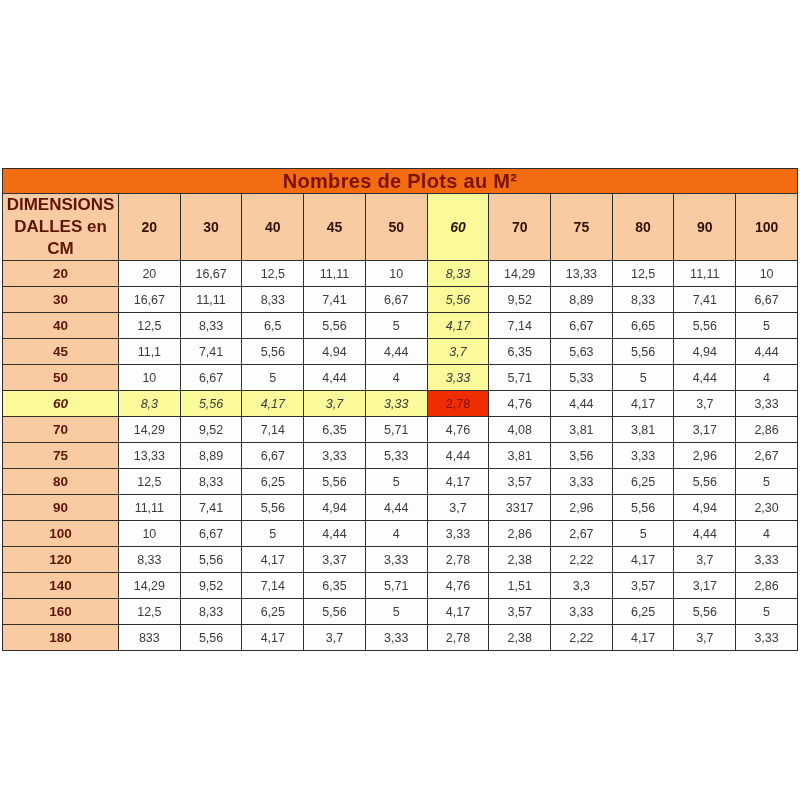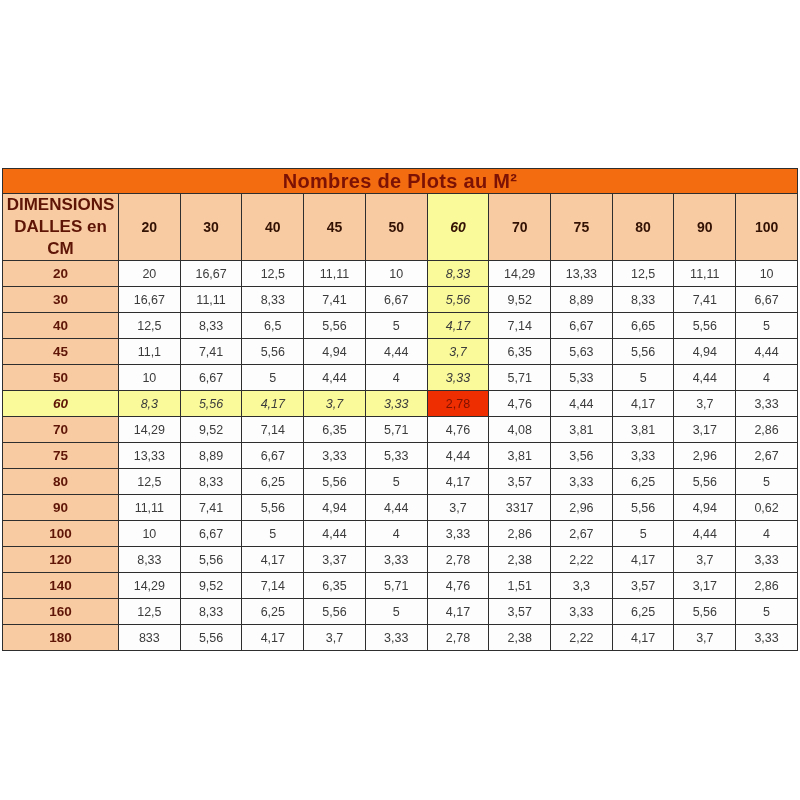--- a/index.html
+++ b/index.html
@@ -225,21 +225,21 @@
           <td class="cell">11,11</td>
           <td class="cell">7,41</td>
           <td class="cell">5,56</td>
           <td class="cell">4,94</td>
           <td class="cell">4,44</td>
           <td class="cell">3,7</td>
           <td class="cell">3317</td>
           <td class="cell">2,96</td>
           <td class="cell">5,56</td>
           <td class="cell">4,94</td>
-          <td class="cell">0,62</td>
+          <td class="cell">2,30</td>
         </tr>
         <tr>
           <th class="row-h">100</th>
           <td class="cell">10</td>
           <td class="cell">6,67</td>
           <td class="cell">5</td>
           <td class="cell">4,44</td>
           <td class="cell">4</td>
           <td class="cell">3,33</td>
           <td class="cell">2,86</td>

